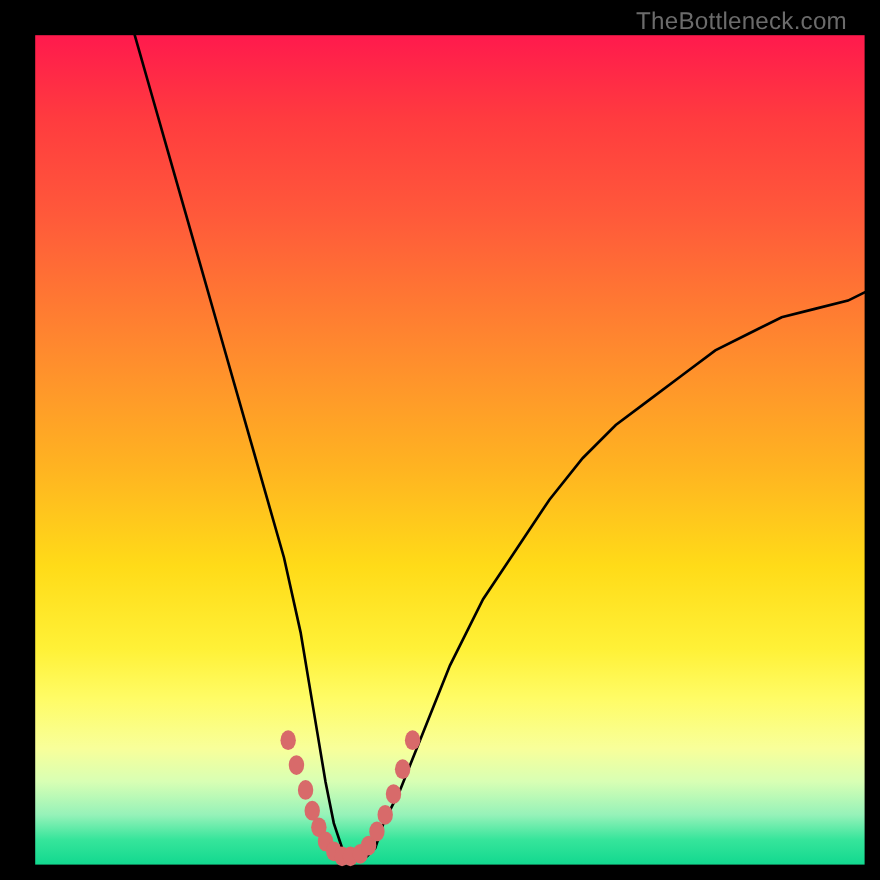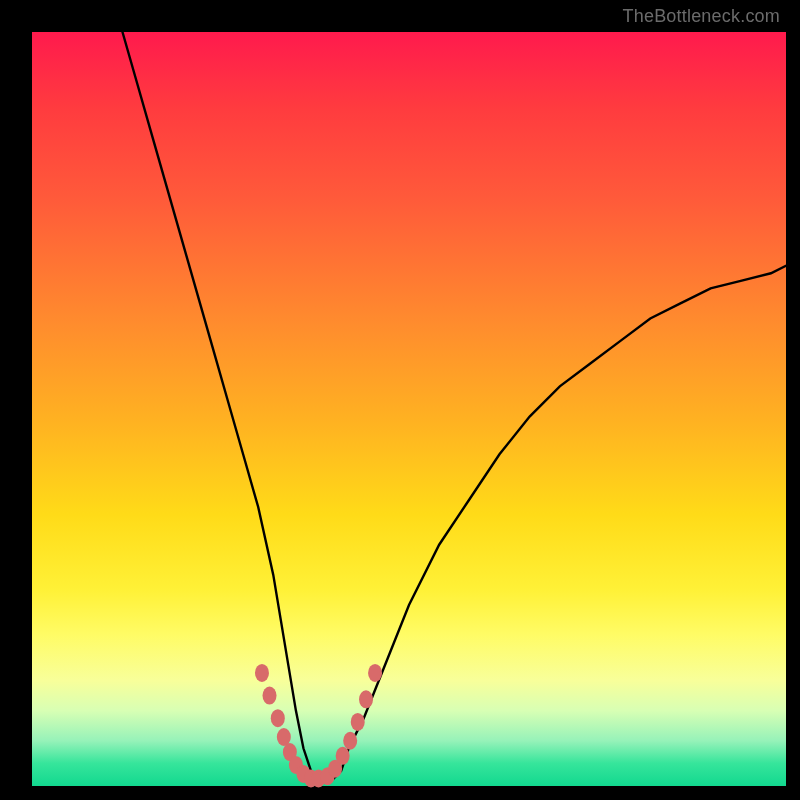--- a/index.html
+++ b/index.html
@@ -37,23 +37,23 @@
       #f8ff9a 86%,
       #d8ffb4 90%,
       #96f2b9 94%,
       #36e59b 97%,
       #12d88f 100%
     );
   }
   .watermark {
     position: absolute;
     top: 6px;
-    right: 20px;
+    right: 30px;
     color: #6b6b6b;
-    font-size: 18px;
+    font-size: 22px;
     letter-spacing: 0.2px;
     font-weight: 500;
     user-select: none;
   }
   svg.curve {
     position: absolute;
     left: 0;
     top: 0;
     width: 754px;
     height: 754px;

